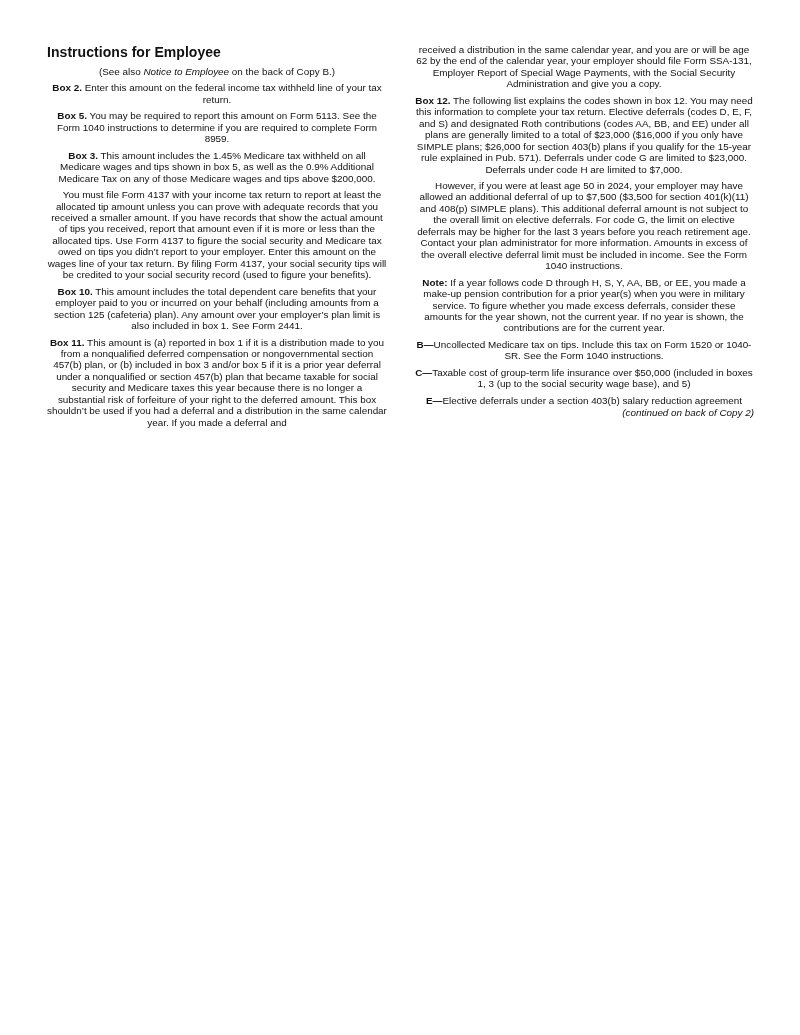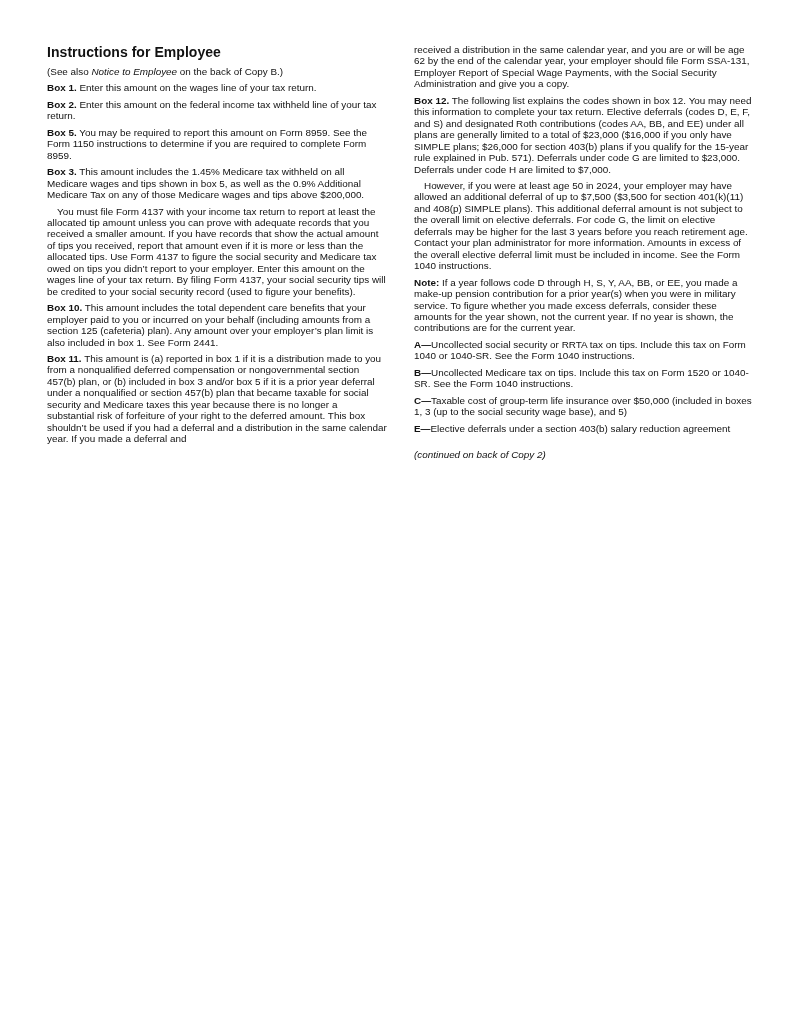--- a/index.html
+++ b/index.html
@@ -2,44 +2,42 @@
 <html><head>
   <meta charset="utf-8">
   <style>
     html, body { margin: 0; padding: 0; background: #ffffff; }
     body { width: 800px; height: 1035px; position: relative; overflow: hidden;
       font-family: "Liberation Sans", sans-serif; color: #111; }
     .col { position: absolute; top: 43px; font-size: 9.9px; line-height: 11.45px; }
     .col-left { left: 47px; width: 340px; }
     .col-right { left: 414px; width: 340px; top: 44px; }
     h1 { font-size: 14px; font-weight: bold; margin: 0 0 4px 0; line-height: 19px; letter-spacing: 0.05px; }
-    p { margin: 0 0 5px 0; text-align: left; }
+    p { margin: 0 0 5px 0; text-align: center; }
     p.indent { text-indent: 10px; }
     b { font-weight: bold; }
     i { }
-    .cont { text-align: left; font-style: italic; margin-top: -1px; }
+    .cont { text-align: right; font-style: italic; margin-top: -1px; }
   </style>
 </head>
 <body>
 
 <div class="col col-left">
   <h1>Instructions for Employee</h1>
   <p><span>(See also </span><i>Notice to Employee</i><span> on the back of Copy B.)</span></p>
-  <p><b>Box 1.</b><span> Enter this amount on the wages line of your tax return.</span></p>
   <p><b>Box 2.</b><span> Enter this amount on the federal income tax withheld line of your tax return.</span></p>
-  <p><b>Box 5.</b><span> You may be required to report this amount on Form 8959. See the Form 1150 instructions to determine if you are required to complete Form 8959.</span></p>
+  <p><b>Box 5.</b><span> You may be required to report this amount on Form 5113. See the Form 1040 instructions to determine if you are required to complete Form 8959.</span></p>
   <p><b>Box 3.</b><span> This amount includes the 1.45% Medicare tax withheld on all Medicare wages and tips shown in box 5, as well as the 0.9% Additional Medicare Tax on any of those Medicare wages and tips above $200,000.</span></p>
   <p class="indent">You must file Form 4137 with your income tax return to report at least the allocated tip amount unless you can prove with adequate records that you received a smaller amount. If you have records that show the actual amount of tips you received, report that amount even if it is more or less than the allocated tips. Use Form 4137 to figure the social security and Medicare tax owed on tips you didn’t report to your employer. Enter this amount on the wages line of your tax return. By filing Form 4137, your social security tips will be credited to your social security record (used to figure your benefits).</p>
   <p><b>Box 10.</b><span> This amount includes the total dependent care benefits that your employer paid to you or incurred on your behalf (including amounts from a section 125 (cafeteria) plan). Any amount over your employer’s plan limit is also included in box 1. See Form 2441.</span></p>
   <p><b>Box 11.</b><span> This amount is (a) reported in box 1 if it is a distribution made to you from a nonqualified deferred compensation or nongovernmental section 457(b) plan, or (b) included in box 3 and/or box 5 if it is a prior year deferral under a nonqualified or section 457(b) plan that became taxable for social security and Medicare taxes this year because there is no longer a substantial risk of forfeiture of your right to the deferred amount. This box shouldn’t be used if you had a deferral and a distribution in the same calendar year. If you made a deferral and</span></p>
 </div>
 
 <div class="col col-right">
   <p>received a distribution in the same calendar year, and you are or will be age 62 by the end of the calendar year, your employer should file Form SSA-131, Employer Report of Special Wage Payments, with the Social Security Administration and give you a copy.</p>
   <p><b>Box 12.</b><span> The following list explains the codes shown in box 12. You may need this information to complete your tax return. Elective deferrals (codes D, E, F, and S) and designated Roth contributions (codes AA, BB, and EE) under all plans are generally limited to a total of $23,000 ($16,000 if you only have SIMPLE plans; $26,000 for section 403(b) plans if you qualify for the 15-year rule explained in Pub. 571). Deferrals under code G are limited to $23,000. Deferrals under code H are limited to $7,000.</span></p>
   <p class="indent">However, if you were at least age 50 in 2024, your employer may have allowed an additional deferral of up to $7,500 ($3,500 for section 401(k)(11) and 408(p) SIMPLE plans). This additional deferral amount is not subject to the overall limit on elective deferrals. For code G, the limit on elective deferrals may be higher for the last 3 years before you reach retirement age. Contact your plan administrator for more information. Amounts in excess of the overall elective deferral limit must be included in income. See the Form 1040 instructions.</p>
   <p><b>Note:</b><span> If a year follows code D through H, S, Y, AA, BB, or EE, you made a make-up pension contribution for a prior year(s) when you were in military service. To figure whether you made excess deferrals, consider these amounts for the year shown, not the current year. If no year is shown, the contributions are for the current year.</span></p>
-  <p><b>A</b><b>—</b><span>Uncollected social security or RRTA tax on tips. Include this tax on Form 1040 or 1040-SR. See the Form 1040 instructions.</span></p>
   <p><b>B</b><b>—</b><span>Uncollected Medicare tax on tips. Include this tax on Form 1520 or 1040-SR. See the Form 1040 instructions.</span></p>
   <p><b>C</b><b>—</b><span>Taxable cost of group-term life insurance over $50,000 (included in boxes 1, 3 (up to the social security wage base), and 5)</span></p>
-  <p style="margin-bottom:16px"><b>E</b><b>—</b><span>Elective deferrals under a section 403(b) salary reduction agreement</span></p>
+  <p style="margin-bottom:2px"><b>E</b><b>—</b><span>Elective deferrals under a section 403(b) salary reduction agreement</span></p>
   <p class="cont">(continued on back of Copy 2)</p>
 </div>
 
 </body></html>

